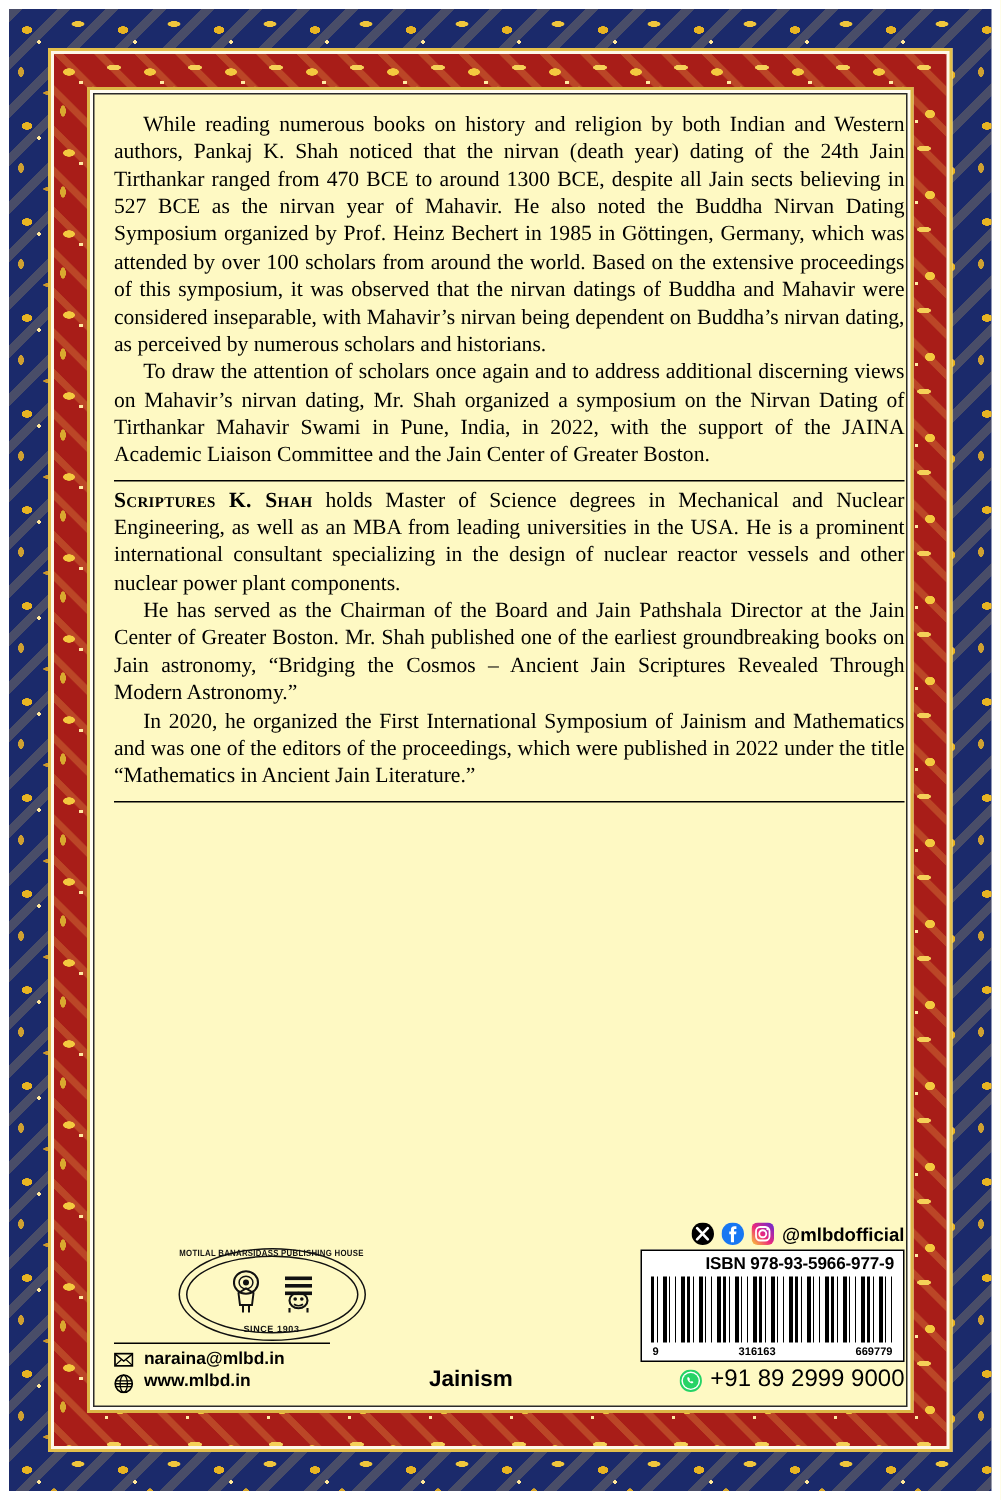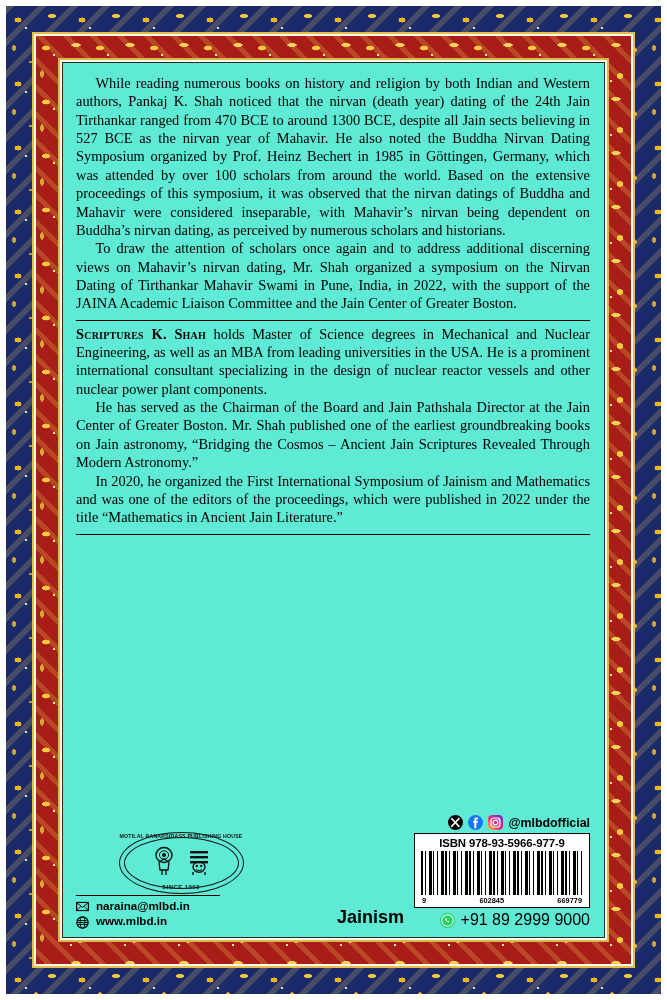--- a/index.html
+++ b/index.html
@@ -75,23 +75,23 @@
     border: 2px solid #dcb646;
     background: #fffdf2;
     padding: 2px;
   }
 
   
   .panel {
     position: relative;
     width: 100%;
     height: 100%;
-    background: #5eead4;
+    background: #fef9c3;
     border: 1px solid #2a2a2a;
-    padding: 11px 14px 8px 13px;
+    padding: 11px 1px 8px 13px;
     display: flex;
     flex-direction: column;
   }
 
   .body-copy { flex: 0 0 auto; }
 
   p.para {
     font-size: 14.4px;
     line-height: 1.275;
     text-align: justify;
@@ -182,22 +182,22 @@
     gap: 7px;
     font-size: 11.6px;
     font-weight: bold;
     color: #000;
     line-height: 1.34;
   }
   .contact-row .ic { width: 13px; height: 13px; flex: 0 0 13px; }
 
   .footer-mid {
     flex: 1 1 auto;
-    text-align: right;
-    font-size: 18px;
+    text-align: left;
+    font-size: 15px;
     font-weight: bold;
     color: #000;
     padding-bottom: 1px;
   }
 
   .footer-right {
     width: 186px;
     display: flex;
     flex-direction: column;
     align-items: flex-end;
@@ -216,21 +216,21 @@
 
   .barcode-box {
     border: 1.6px solid #000;
     background: #fff;
     padding: 3px 6px 2px 6px;
     width: 176px;
   }
   .isbn-text {
     font-size: 11.4px;
     font-weight: bold;
-    text-align: center;
+    text-align: right;
     color: #000;
     letter-spacing: -.1px;
     margin-bottom: 2px;
   }
   .barcode-bars {
     height: 44px;
     width: 100%;
     background-image: repeating-linear-gradient(
       to right,
       #000 0 2px, #fff 2px 4px, #000 4px 5px, #fff 5px 8px,
@@ -363,21 +363,21 @@
                     <circle cx="11.4" cy="4.6" r="0.85" fill="#fff"></circle>
                   </svg>
                   <span>@mlbdofficial</span>
                 </div>
 
                 <div class="barcode-box">
                   <div class="isbn-text">ISBN 978-93-5966-977-9</div>
                   <div class="barcode-bars"></div>
                   <div class="barcode-digits">
                     <span>9</span>
-                    <span>602845</span>
+                    <span>316163</span>
                     <span>669779</span>
                   </div>
                 </div>
 
                 <div class="whatsapp-row">
                   <svg class="social-icon" viewBox="0 0 16 16">
                     <circle cx="8" cy="8" r="7.3" fill="#fff" stroke="#25d366" stroke-width="1.3"></circle>
                     <circle cx="8" cy="8" r="5.6" fill="#25d366"></circle>
                     <path d="M6.2 5.4 c-.3 0-.5.2-.6.5 -.2.7 .1 1.7 .9 2.6 .8 .9 1.8 1.4 2.5 1.3 .4 0 .7-.3 .8-.6 l-.1-.5 -1-.5 -.5 .5 c-.5-.2-1-.7-1.2-1.2 l.5-.5 -.5-1 Z" fill="#fff"></path>
                   </svg>

